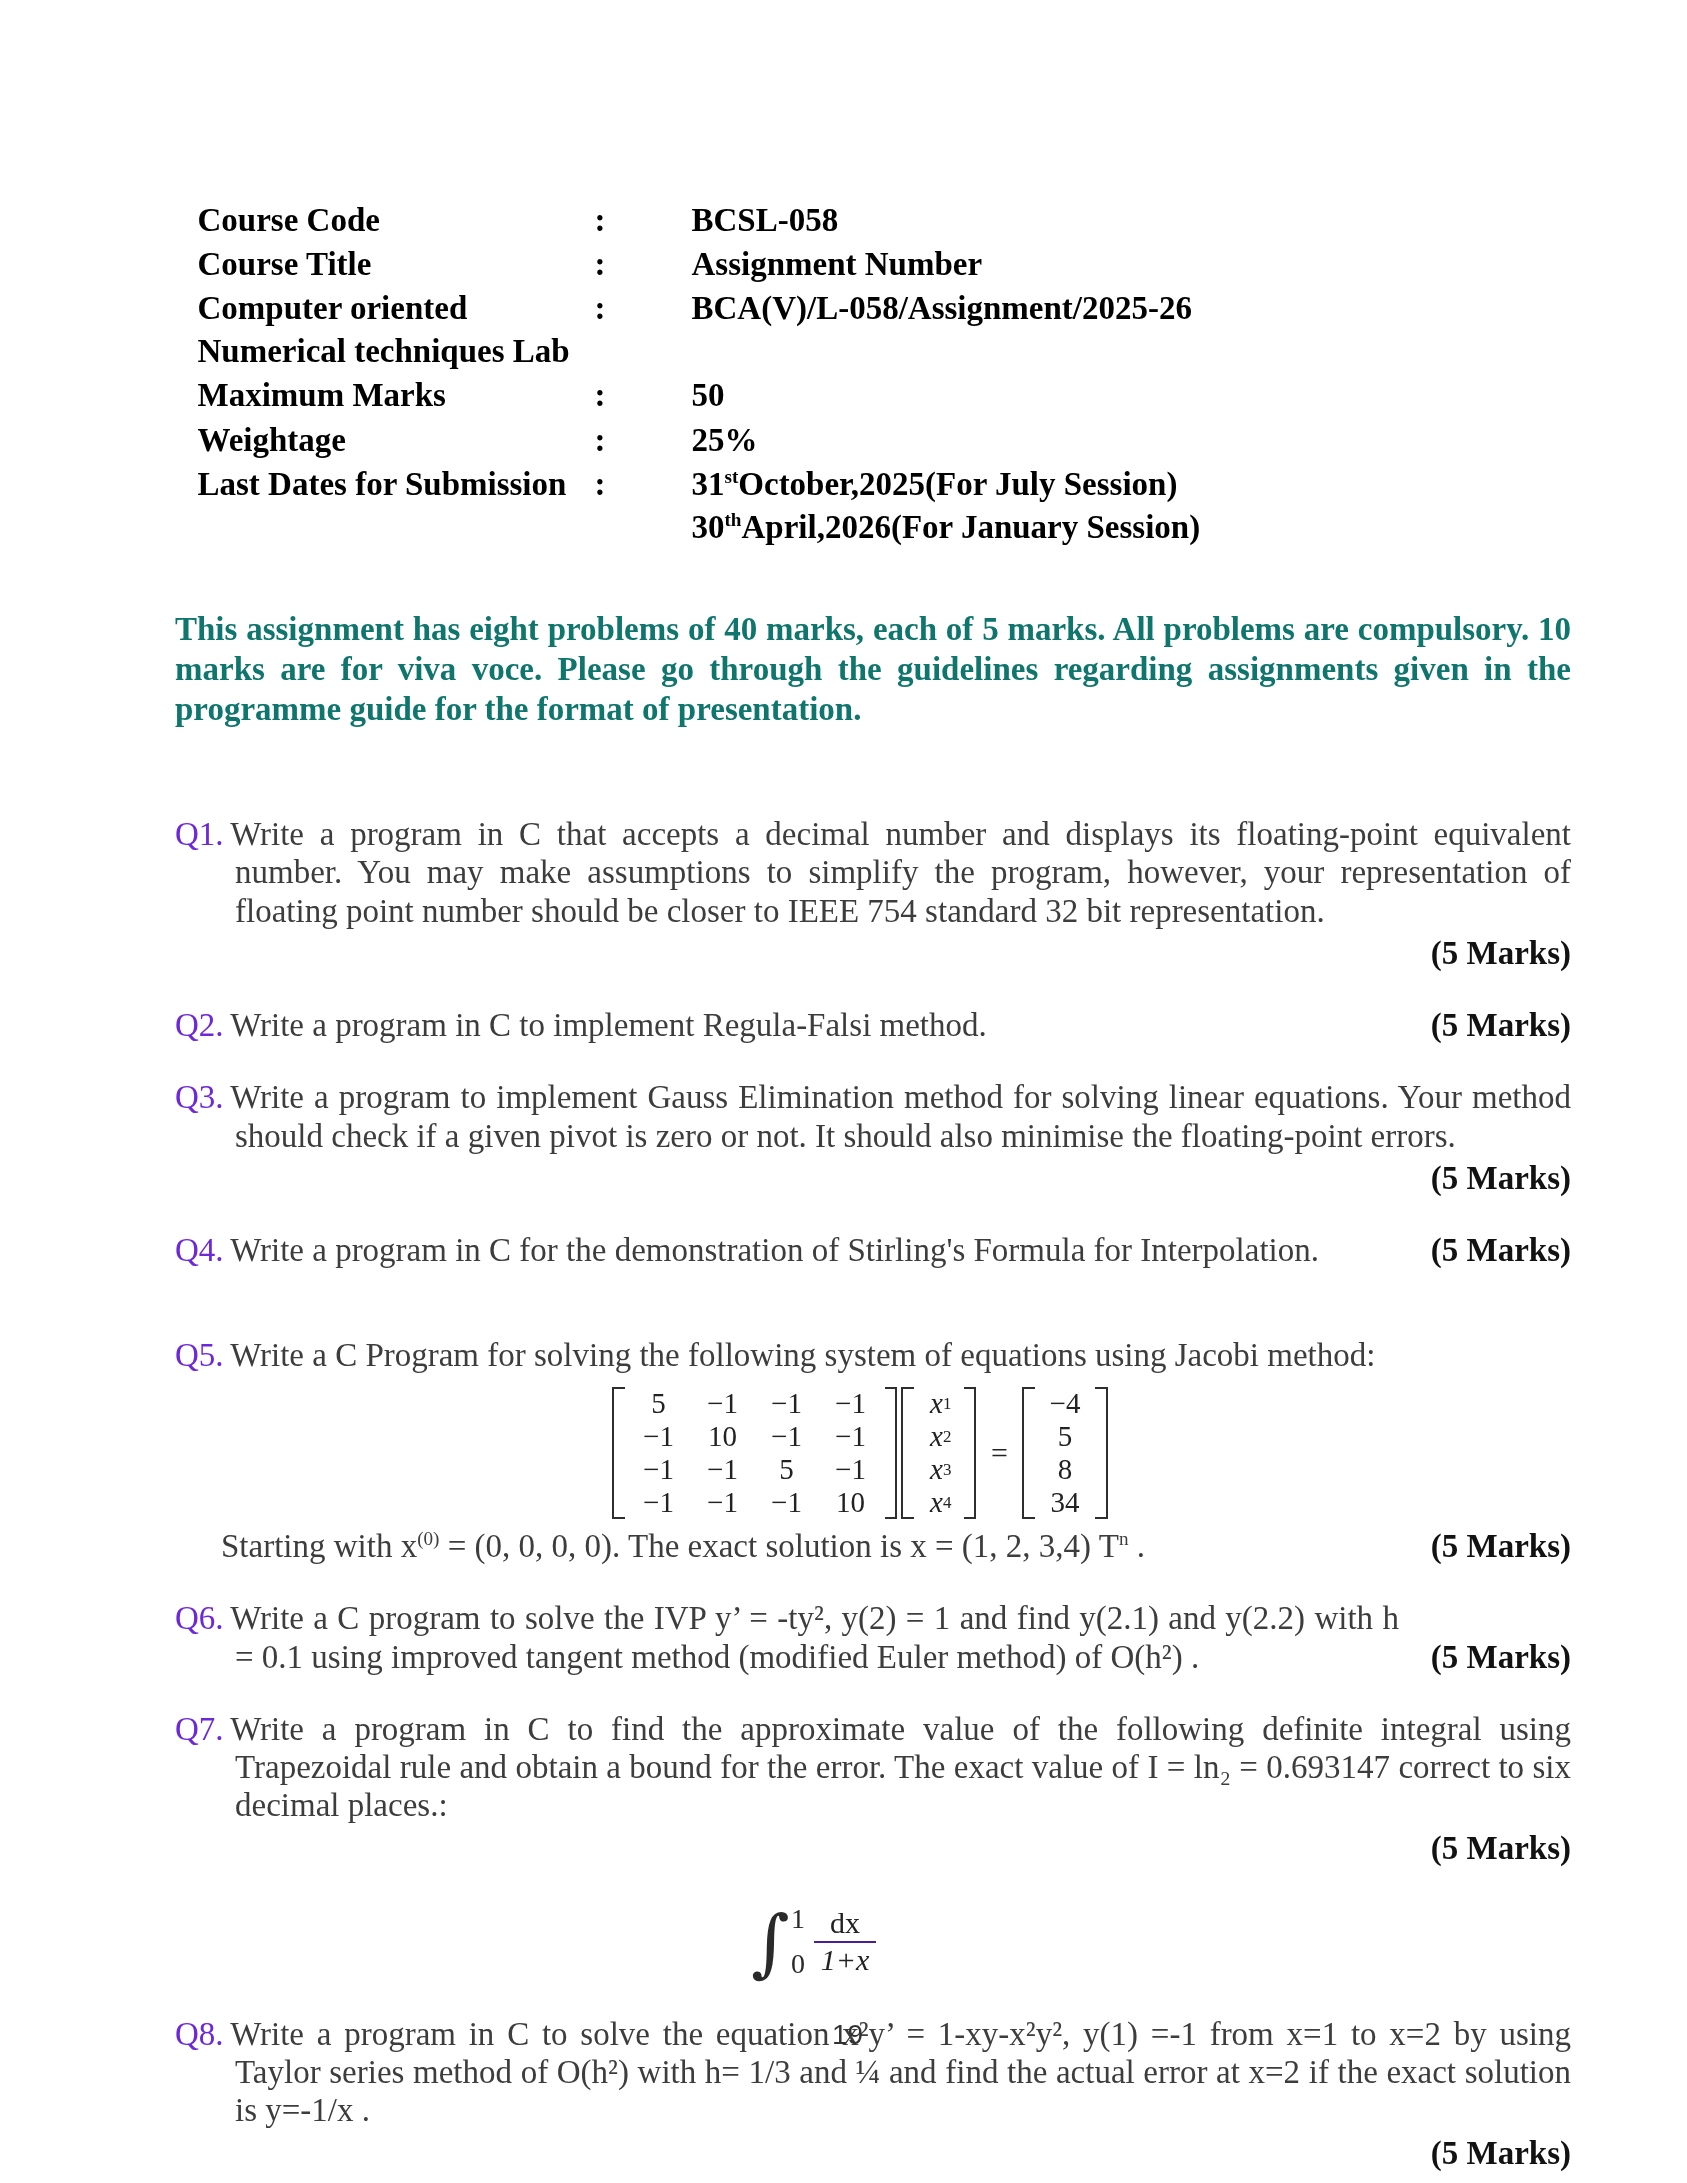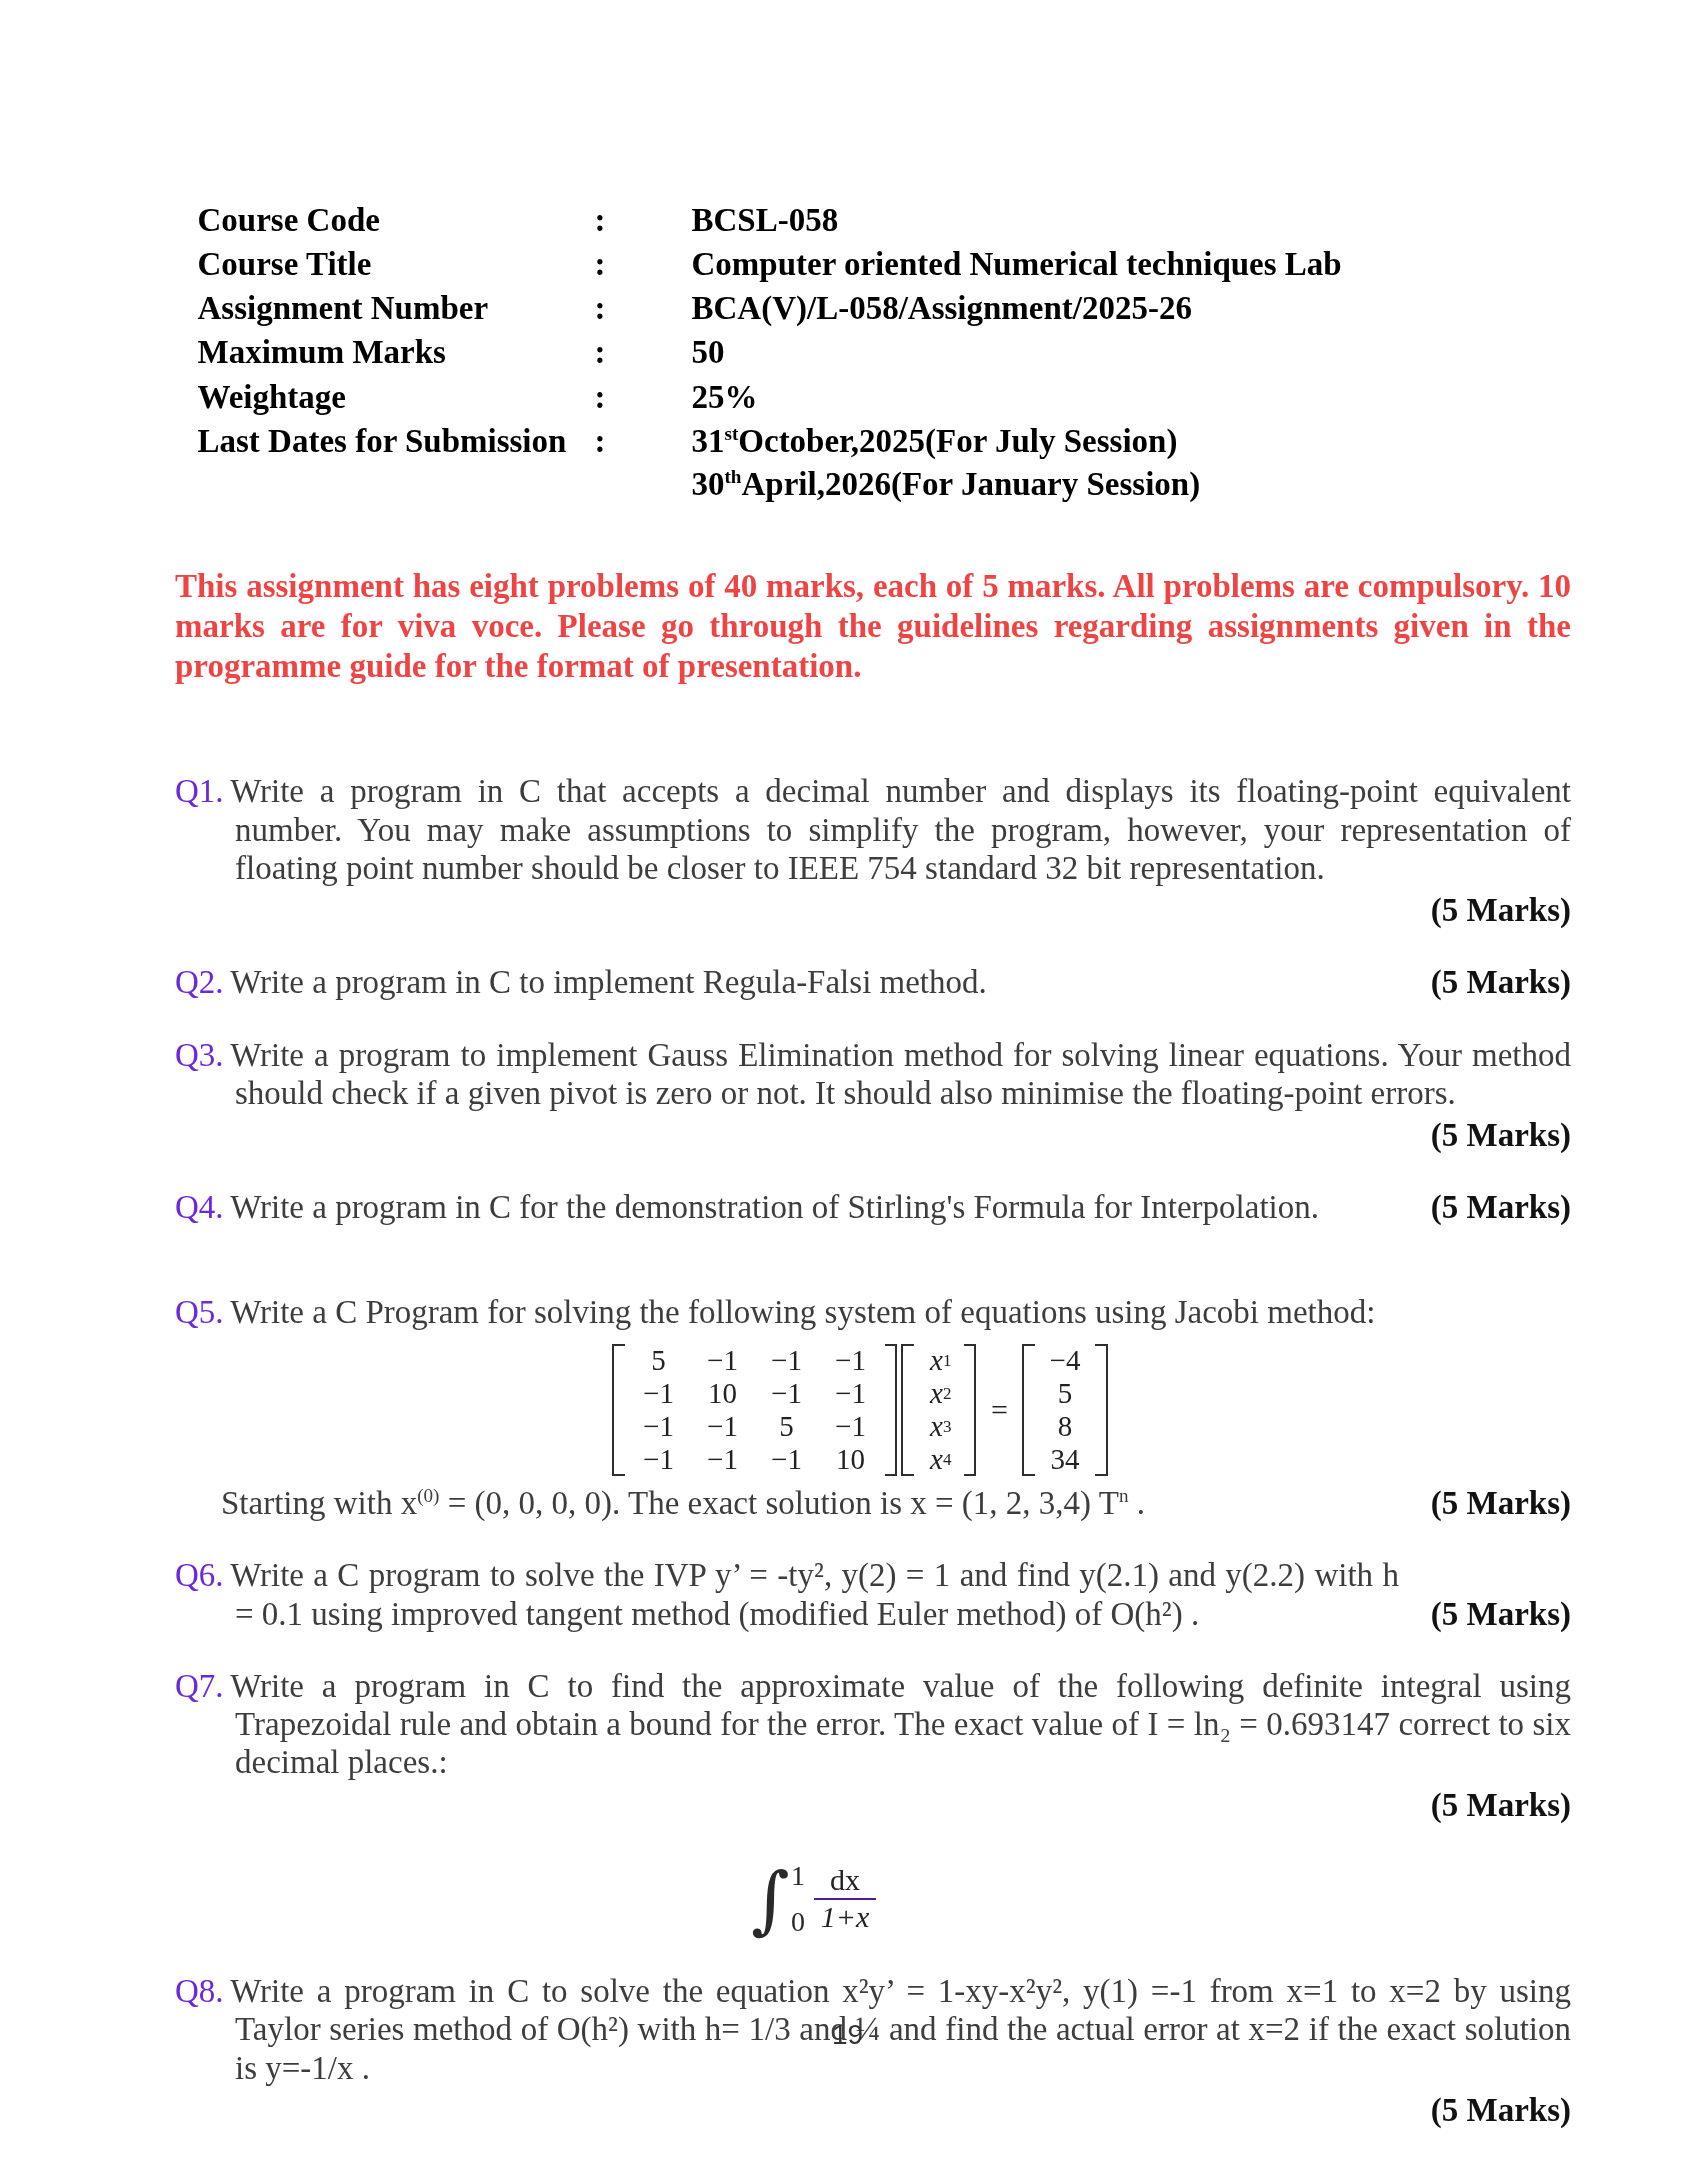--- a/index.html
+++ b/index.html
@@ -26,21 +26,21 @@
   .hdr .cell { padding: 0.7px 0; }
   .hdr sup { font-size: 58%; }
 
   
   .intro {
     margin-top: 61px;
     font-weight: bold;
     font-size: 33px;
     line-height: 1.2;
     text-align: justify;
-    color: #ef4444;
+    color: #0f766e;
   }
 
   
   .questions { margin-top: 86px; font-size: 33px; line-height: 1.16; }
   .question { margin-bottom: 34px; }
   .question.gap-lg { margin-bottom: 66px; }
   .q-para {
     margin: 0;
     text-align: justify;
     padding-left: 60px;
@@ -94,23 +94,23 @@
 
 <div class="page">
 
   <div class="hdr">
     <div class="cell">Course Code</div>
     <div class="cell">:</div>
     <div class="cell">BCSL-058</div>
 
     <div class="cell">Course Title</div>
     <div class="cell">:</div>
+    <div class="cell">Assignment Number</div>
+
     <div class="cell">Computer oriented Numerical techniques Lab</div>
-
-    <div class="cell">Assignment Number</div>
     <div class="cell">:</div>
     <div class="cell">BCA(V)/L-058/Assignment/2025-26</div>
 
     <div class="cell">Maximum Marks</div>
     <div class="cell">:</div>
     <div class="cell">50</div>
 
     <div class="cell">Weightage</div>
     <div class="cell">:</div>
     <div class="cell">25%</div>

